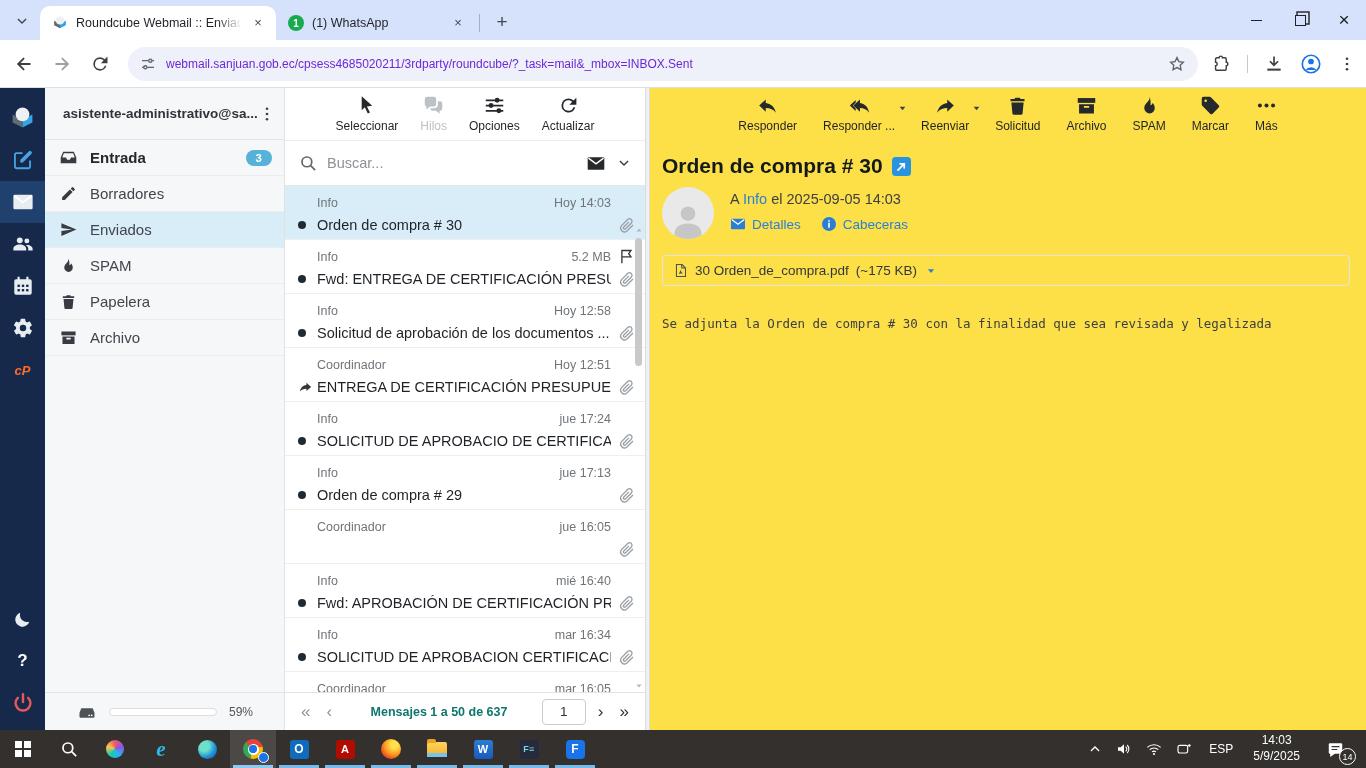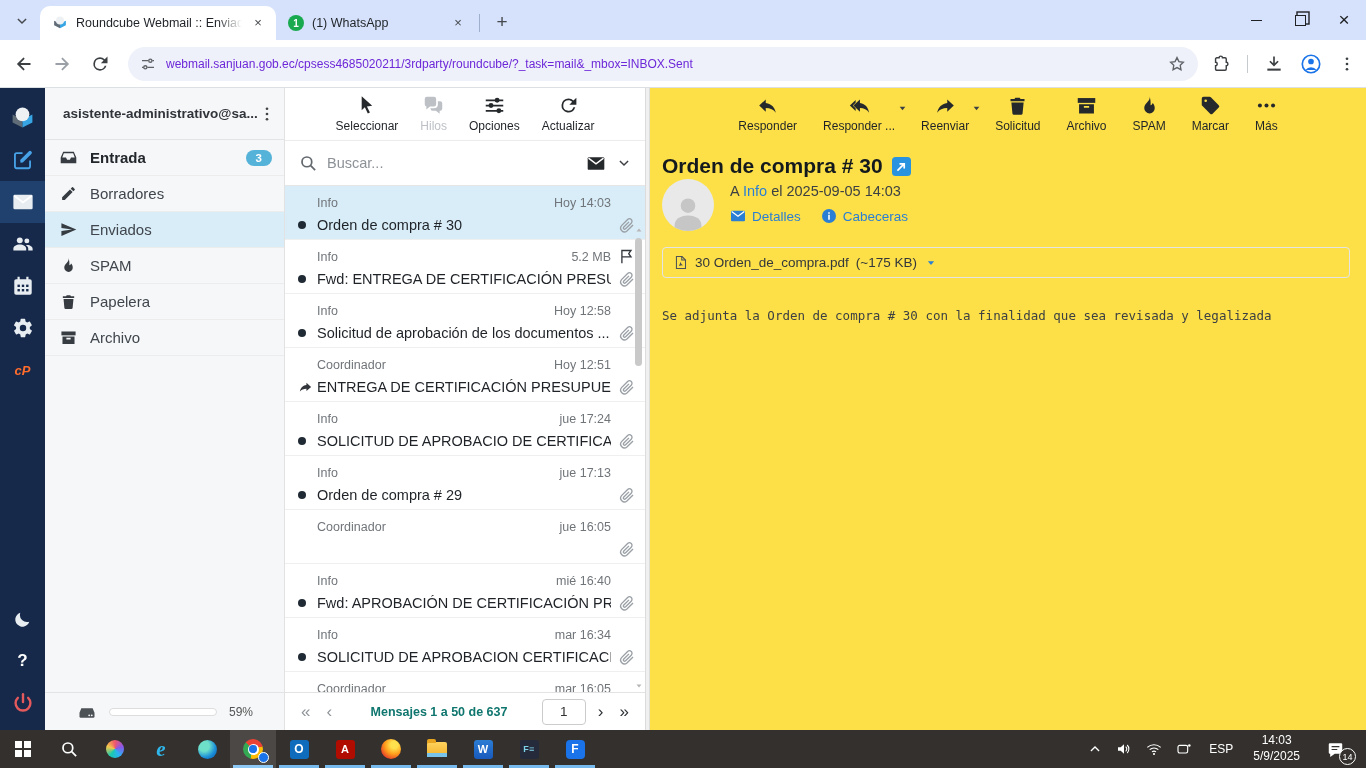--- a/index.html
+++ b/index.html
@@ -118,21 +118,21 @@
   
   .splitter { width:5px; background:#f0f0f0; border-left:1px solid #dcdcdc; border-right:1px solid #dcdcdc; }
 
   
   .reading { flex:1; background:#fde047; display:flex; flex-direction:column; min-width:0; }
   .reading .tbrow { gap:26px; }
   .r-content { padding:14px 16px 0 12px; }
   .r-subjrow { display:flex; align-items:center; gap:9px; }
   .r-subject { font-size:21px; font-weight:bold; color:#14191e; }
   .ext-ic { width:19px; height:19px; }
-  .r-meta { display:flex; margin-top:1px; }
+  .r-meta { display:flex; margin-top:9px; }
   .r-avatar { width:52px; height:52px; border-radius:50%; background:#e9e9e9; overflow:hidden; display:flex; align-items:flex-end; justify-content:center; }
   .r-avatar .svg-fit { width:38px; height:38px; color:#c6c6c6; }
   .r-meta-col { margin-left:16px; padding-top:4px; }
   .r-line1 { font-size:14.5px; color:#3c4043; }
   .r-line1 .to-link { color:#2a7fd4; }
   .r-line2 { margin-top:9px; display:flex; align-items:center; gap:20px; }
   .r-link { display:flex; align-items:center; gap:6px; font-size:13.5px; color:#2a7fd4; }
   .r-link .svg-fit { width:16px; height:16px; color:#2a7fd4; }
   .attach { margin-top:16px; height:31px; border:1px solid #e4e4e4; border-radius:4px; display:flex; align-items:center; gap:7px; padding:0 10px; }
   .pdf-ic { width:15px; height:15px; color:#4d5257; }

